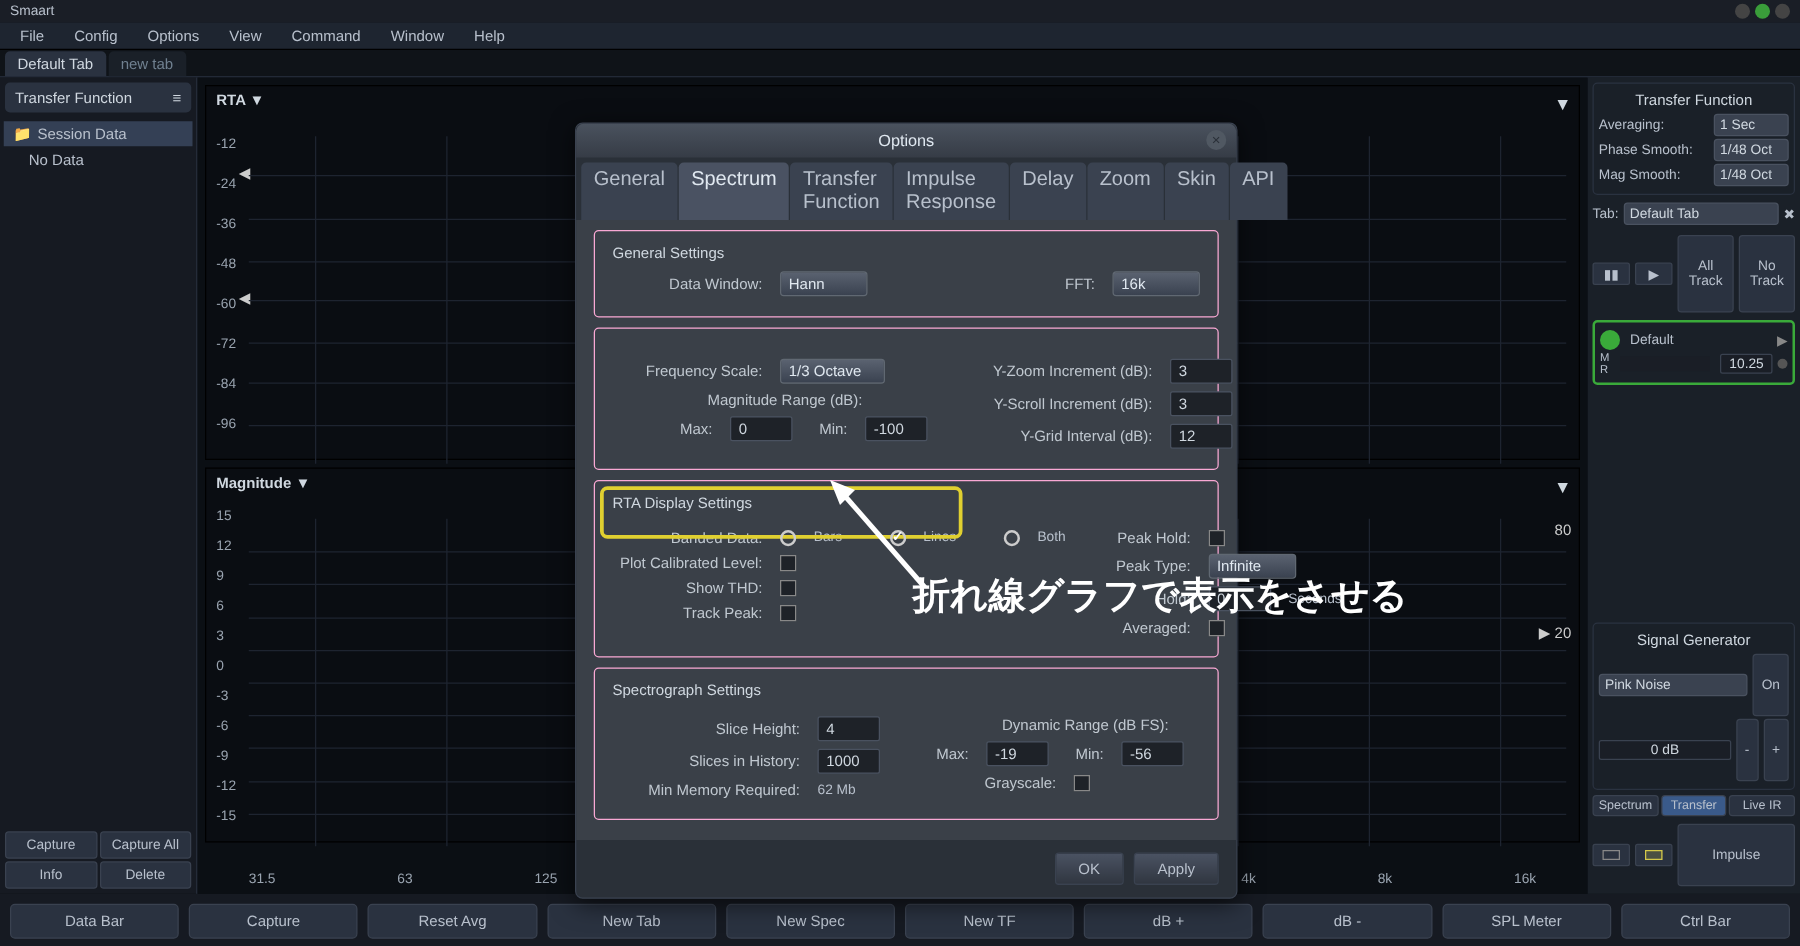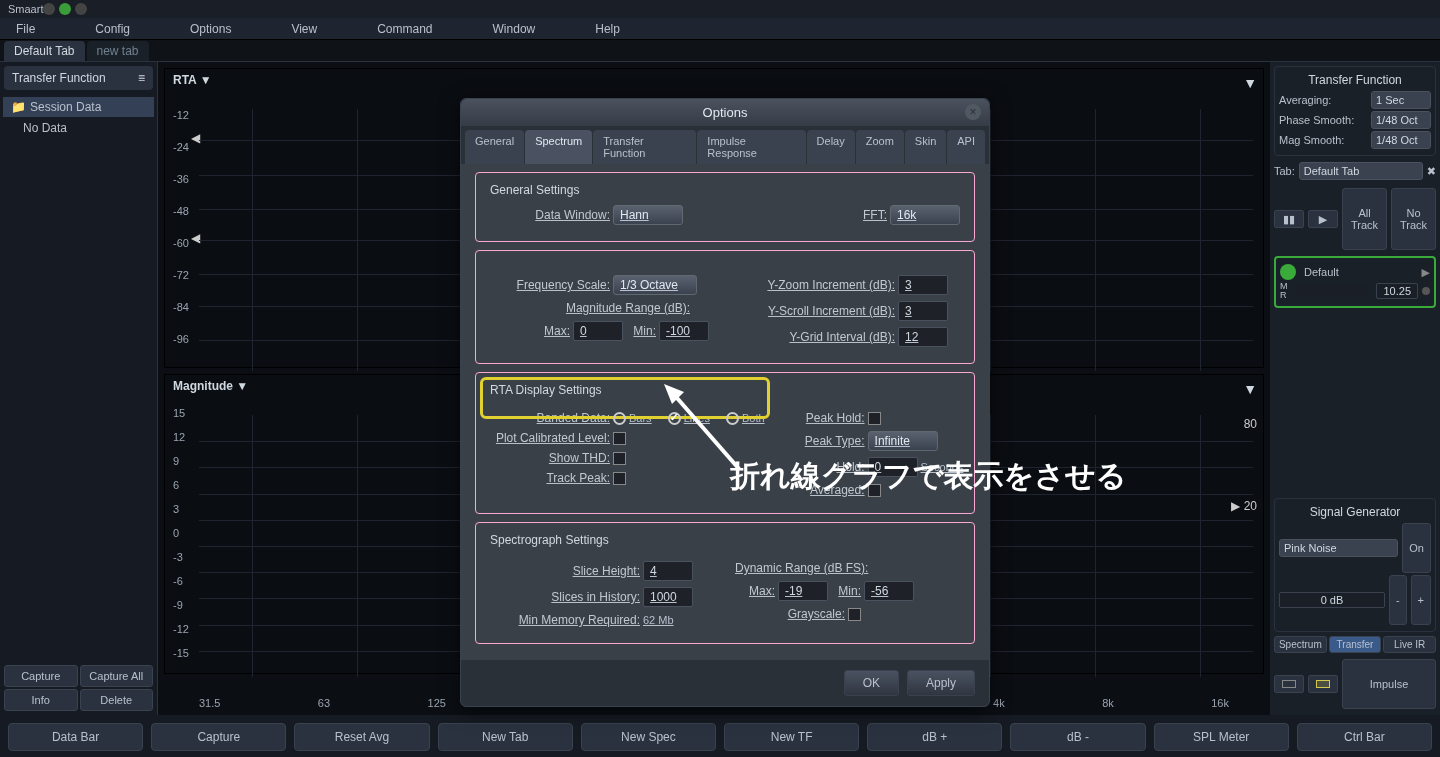--- a/index.html
+++ b/index.html
@@ -1,28 +1,28 @@
 <!DOCTYPE html>
 <html><head>
 <meta charset="utf-8">
 <style>
 * { box-sizing: border-box; margin: 0; padding: 0; font-family: Arial, sans-serif; }
 body { background: #0a0e14; color: #b8c0cc; font-size: 11px; width: 1440px; height: 757px; overflow: hidden; position: relative; }
 
 
-.titlebar { background: #1a1e26; height: 18px; display: flex; align-items: center; padding: 0 8px; justify-content: flex-start; }
+.titlebar { background: #1a1e26; height: 18px; display: flex; align-items: center; padding: 0 8px; justify-content: space-between; }
 .titlebar .title { color: #b8c0cc; font-size: 11px; }
 .titlebar .controls { display: flex; gap: 4px; }
 .titlebar .dot { width: 12px; height: 12px; border-radius: 50%; }
 .dot.min { background: #444; }
 .dot.plus { background: #3a9d3a; }
 .dot.close { background: #444; }
 
 
-.menubar { background: #1e2530; height: 22px; display: flex; align-items: center; padding: 0 4px; border-bottom: 1px solid #000; gap: 36px; }
+.menubar { background: #1e2530; height: 22px; display: flex; align-items: center; padding: 0 4px; border-bottom: 1px solid #000; }
 .menubar .item { padding: 3px 12px; color: #b8c0cc; font-size: 12px; cursor: pointer; }
 
 
 .tabsrow { background: #0f1318; height: 22px; display: flex; align-items: flex-end; padding: 0 4px; border-bottom: 1px solid #2a3240; }
 .apptab { background: #2a3240; color: #d0d8e0; padding: 3px 10px; border-radius: 4px 4px 0 0; margin-right: 2px; cursor: pointer; font-size: 12px; }
 .apptab.inactive { background: #1a2028; color: #708090; }
 
 
 .mainlayout { display: flex; height: 653px; }
 
@@ -78,27 +78,27 @@
 
 
 .bottombar { background: #161a22; height: 44px; display: flex; gap: 8px; padding: 8px; }
 .bottombar .bbb { flex: 1; background: #2a3240; border: 1px solid #3a4250; color: #b8c0cc; border-radius: 4px; display: flex; align-items: center; justify-content: center; font-size: 12px; cursor: pointer; }
 
 
 .dialog { position: absolute; left: 460px; top: 98px; width: 530px; background: #2a3038; border: 1px solid #3a4250; border-radius: 6px; box-shadow: 0 4px 20px rgba(0,0,0,0.6); z-index: 100; }
 .dialog .dtitle { text-align: center; padding: 6px; font-size: 13px; color: #e0e8f0; background: linear-gradient(#4a525e, #363c46); border-radius: 6px 6px 0 0; position: relative; }
 .dialog .dclose { position: absolute; right: 8px; top: 5px; width: 16px; height: 16px; background: #505862; border-radius: 50%; color: #2a3038; font-size: 12px; line-height: 16px; cursor: pointer; }
 .dialog .dtabs { display: flex; background: #2a3038; padding: 4px 4px 0 4px; gap: 1px; }
-.dialog .dtab { padding: 5px 10px; background: #3a4250; color: #b8c0cc; font-size: 11px; border-radius: 4px 4px 0 0; cursor: pointer; }
+.dialog .dtab { padding: 5px 10px; background: #3a4250; color: #b8c0cc; font-size: 16px; border-radius: 4px 4px 0 0; cursor: pointer; }
 .dialog .dtab.active { background: #4a5262; color: #e0e8f0; }
 .dialog .dbody { padding: 8px 14px; background: #3a4048; }
 .fieldset { border: 1px solid #f9a8d4; border-radius: 4px; padding: 10px 14px; margin-bottom: 8px; position: relative; }
 .fieldset .fstitle { font-size: 12px; color: #d0d8e0; margin-bottom: 8px; }
 .hlbox { position: absolute; border: 3px solid #e0d030; border-radius: 6px; pointer-events: none; }
-.frow { display: flex; align-items: center; margin-bottom: 6px; gap: 3px; text-decoration: underline; }
+.frow { display: flex; align-items: center; margin-bottom: 6px; gap: 14px; }
 .frow .flab { text-align: right; font-size: 12px; color: #c0c8d0; }
 .frow .flab.w1 { width: 120px; }
 .frow .flab.w2 { width: 160px; }
 .fsel { background: linear-gradient(#5a6270, #3a4250); border: 1px solid #606872; color: #e0e8f0; font-size: 12px; padding: 2px 18px 2px 6px; border-radius: 3px; min-width: 70px; position: relative; }
 .fnum { background: #1e2228; border: 1px solid #4a5260; color: #d0d8e0; font-size: 12px; padding: 2px 6px; width: 50px; border-radius: 2px; }
 .fcols { display: flex; gap: 20px; margin-top: 14px; }
 .fcol { flex: 1; }
 .radio { width: 13px; height: 13px; border: 2px solid #ccc; border-radius: 50%; display: inline-block; vertical-align: middle; position: relative; }
 .radio.checked::after { content: '✓'; position: absolute; left: 0px; top: -3px; color: #fff; font-size: 11px; font-weight: bold; }
 .check { width: 13px; height: 13px; border: 1px solid #888; background: #1e2228; display: inline-block; vertical-align: middle; }
@@ -482,21 +482,21 @@
             <span class="flab" style="width:150px">Slices in History:</span>
             <input class="fnum" value="1000" style="">
           </div>
           <div class="frow">
             <span class="flab" style="width:150px">Min Memory Required:</span>
             <span>62 Mb</span>
           </div>
         </div>
         <div class="fcol">
           <div class="frow">
-            <span class="flab" style="width:200px;text-align:left">Dynamic Range (dB FS):</span>
+            <span class="flab" style="width:200px;text-align:right">Dynamic Range (dB FS):</span>
           </div>
           <div class="frow">
             <span class="flab" style="width:40px">Max:</span>
             <input class="fnum" value="-19" style="">
             <span class="flab" style="width:30px">Min:</span>
             <input class="fnum" value="-56" style="">
           </div>
           <div class="frow">
             <span class="flab" style="width:110px">Grayscale:</span>
             <span class="check"></span>

